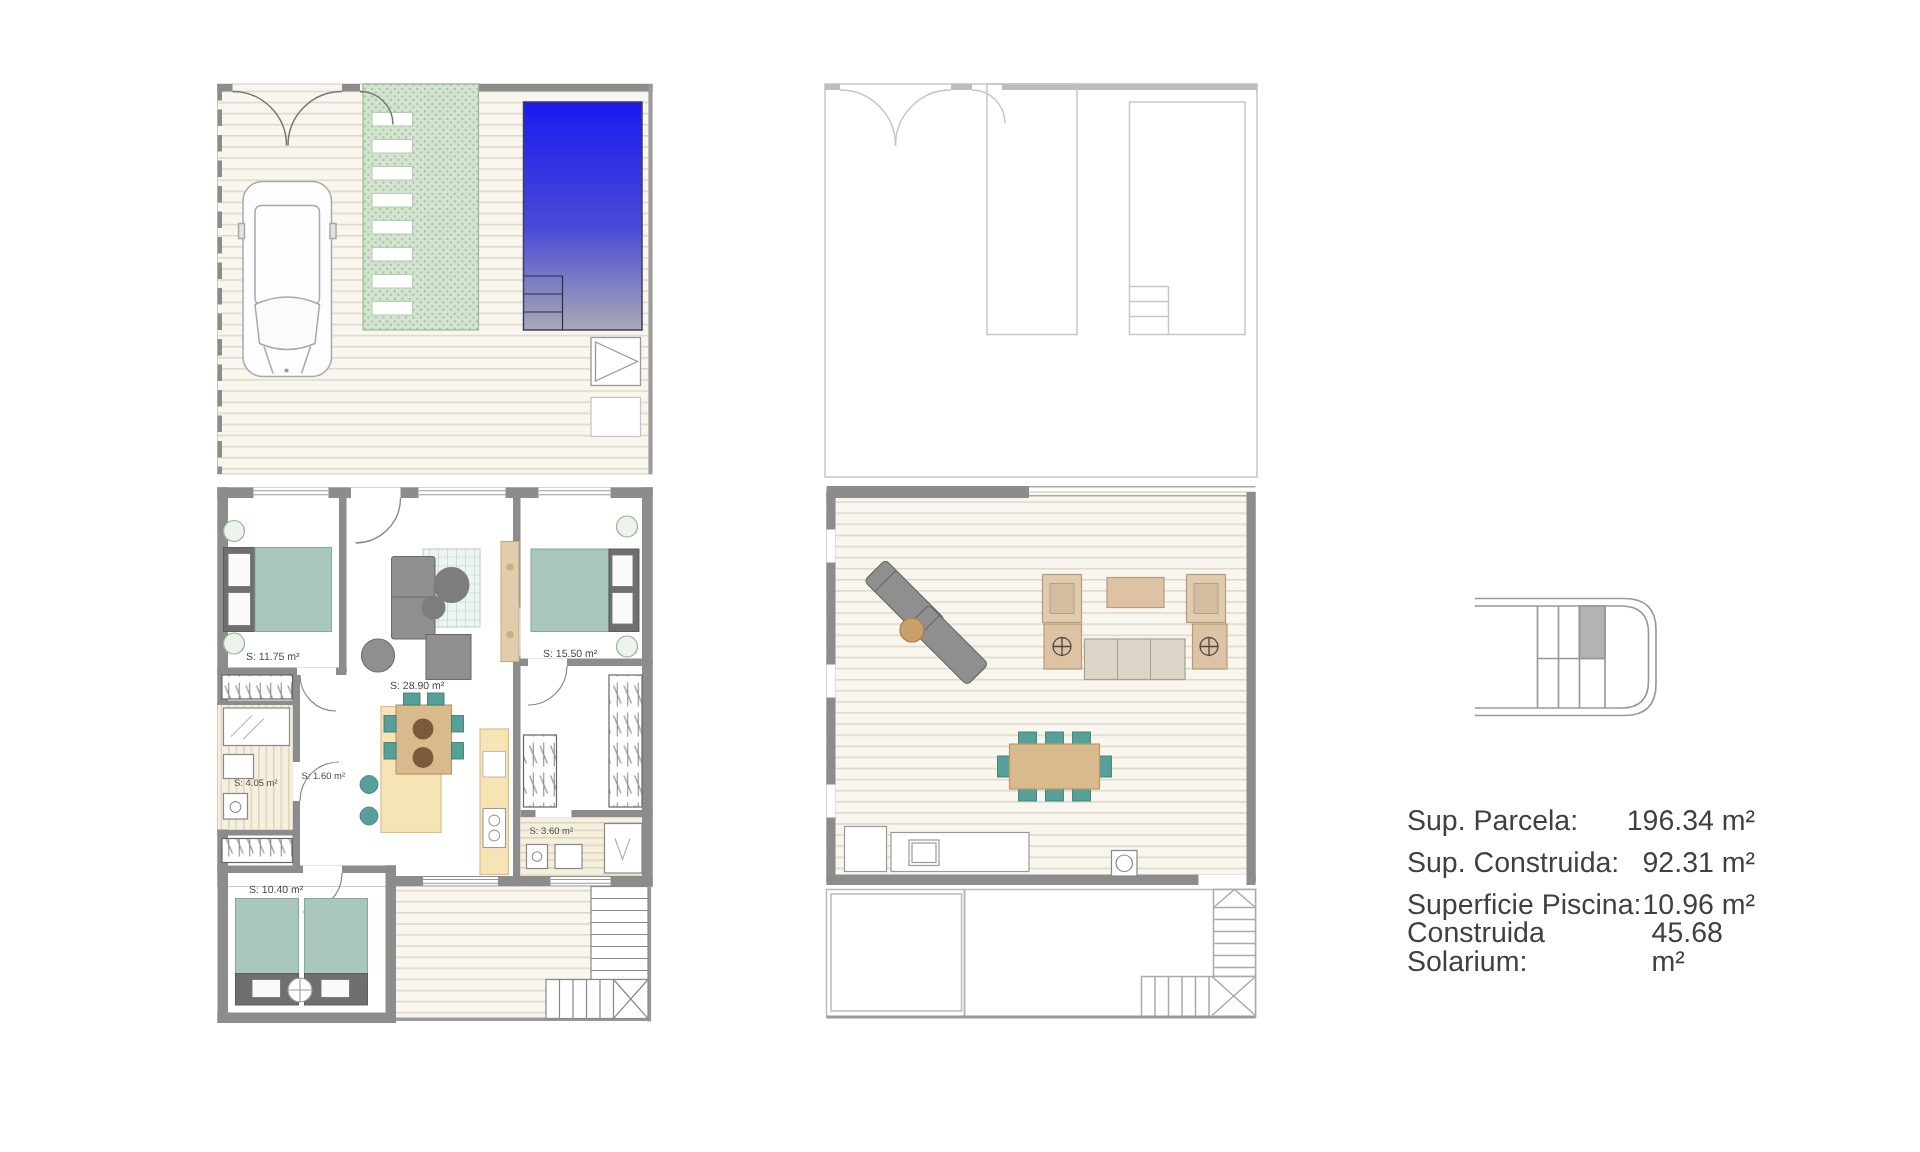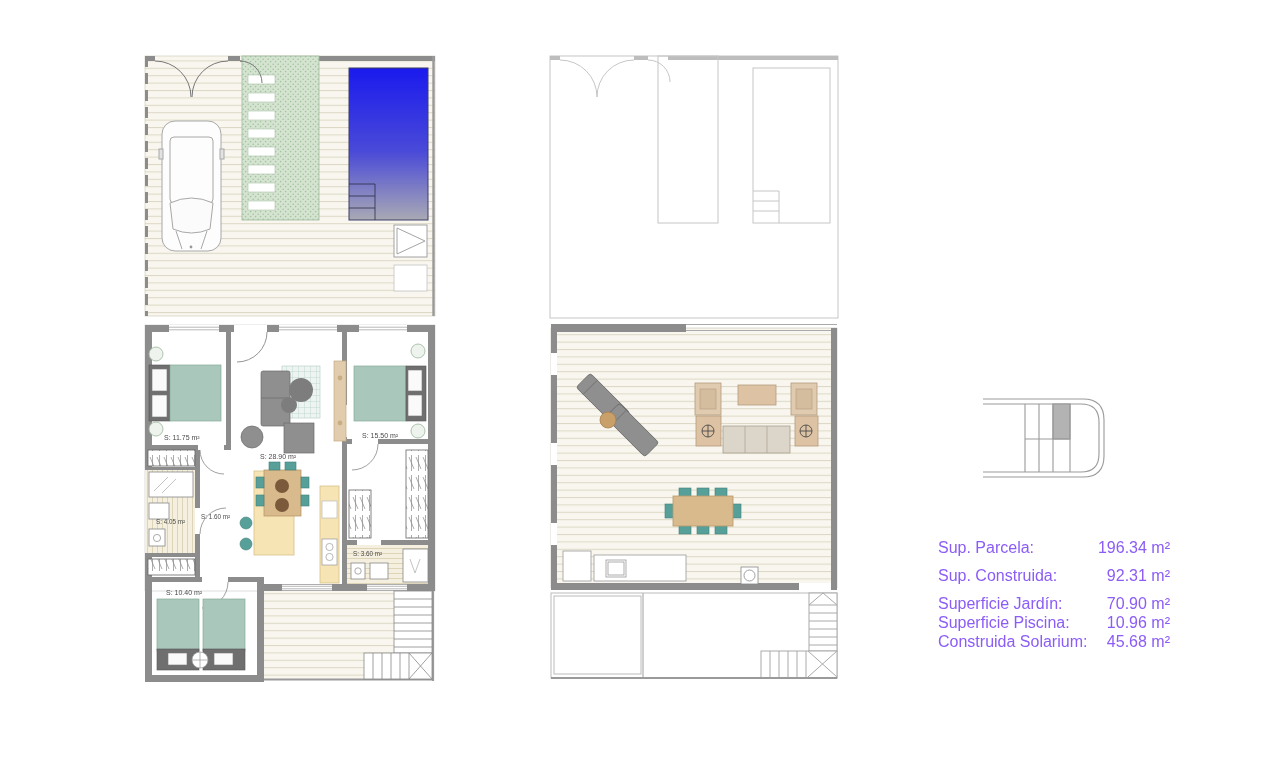--- a/index.html
+++ b/index.html
@@ -6,21 +6,21 @@
   body{
     width:1280px;height:768px;position:relative;background:#ffffff;
     font-family:"Liberation Sans", sans-serif;overflow:hidden;
   }
   .plan{position:absolute;}
   #plan-ground{left:142px;top:53px;}
   #plan-upper{left:546px;top:53px;}
   #key-plan{left:983px;top:393px;}
   .legend{
     position:absolute;left:938px;top:538px;width:232px;
-    color:#8b5cf6;font-size:16px;
+    color:#404040;font-size:19px;
   }
   .lrow{display:flex;justify-content:space-between;height:19px;line-height:19px;}
   .lrow.gap-after{margin-bottom:9px;}
   .lrow .lval{}
   svg text{font-family:"Liberation Sans", sans-serif;fill:#4a4a4a;}
 </style>
 </head>
 <body>
 
 <svg id="plan-ground" class="plan" width="298" height="636" viewBox="0 0 298 636">
@@ -442,24 +442,20 @@
 <div class="legend">
   <div class="lrow gap-after">
     <span>Sup. Parcela:</span>
     <span class="lval">196.34 m²</span>
   </div>
   <div class="lrow gap-after">
     <span>Sup. Construida:</span>
     <span class="lval">92.31 m²</span>
   </div>
   <div class="lrow">
-    <span>Superficie Jardín:</span>
-    <span class="lval">70.90 m²</span>
-  </div>
-  <div class="lrow">
     <span>Superficie Piscina:</span>
     <span class="lval">10.96 m²</span>
   </div>
   <div class="lrow">
     <span>Construida Solarium:</span>
     <span class="lval">45.68 m²</span>
   </div>
 </div>
 
 </body></html>

